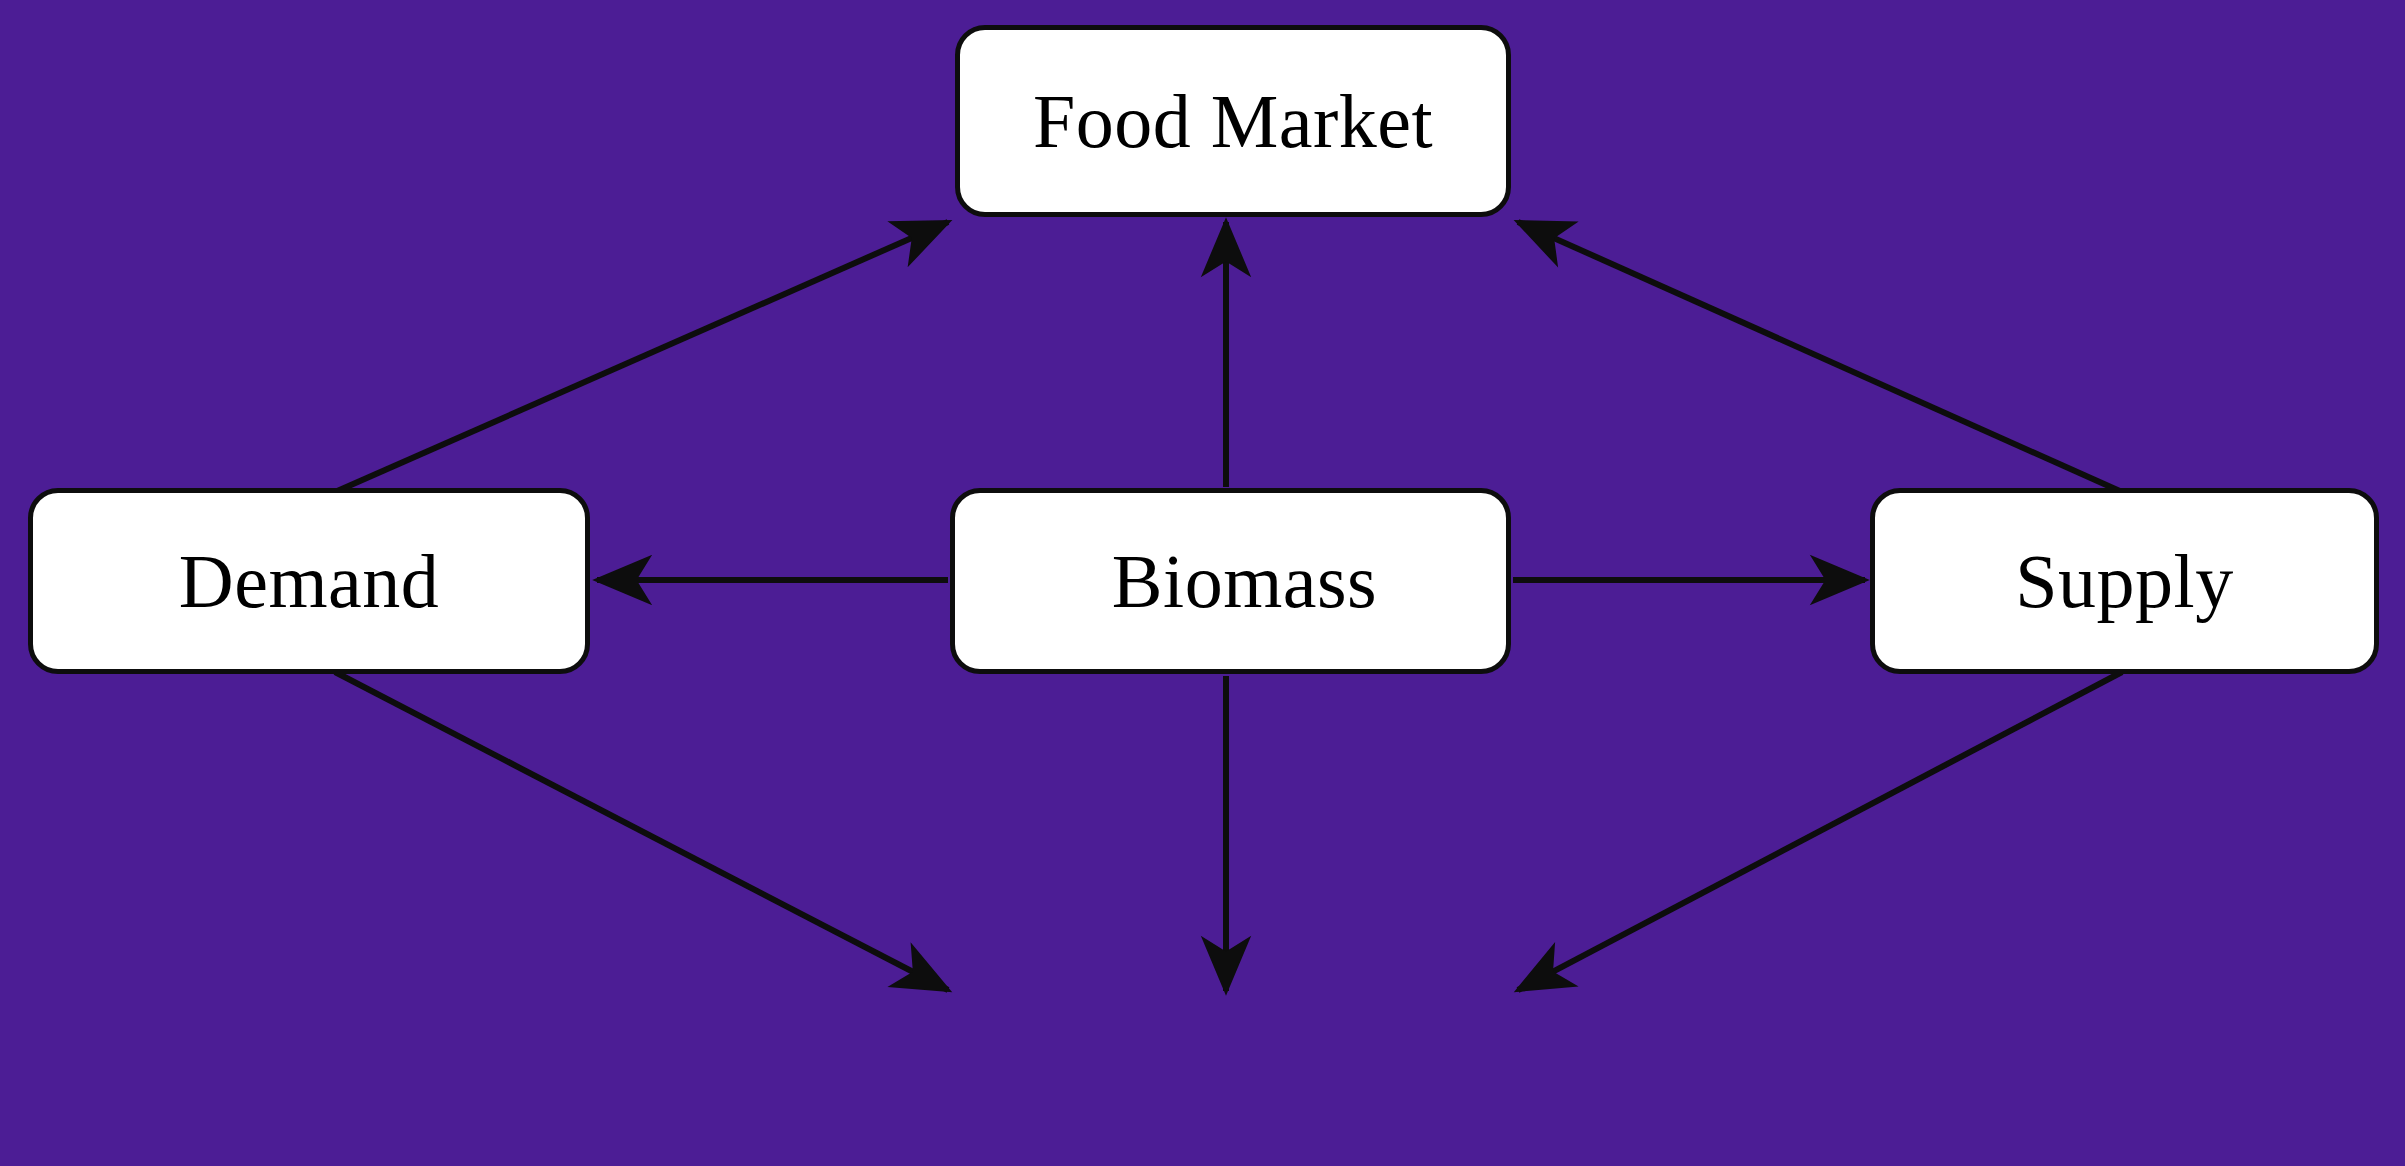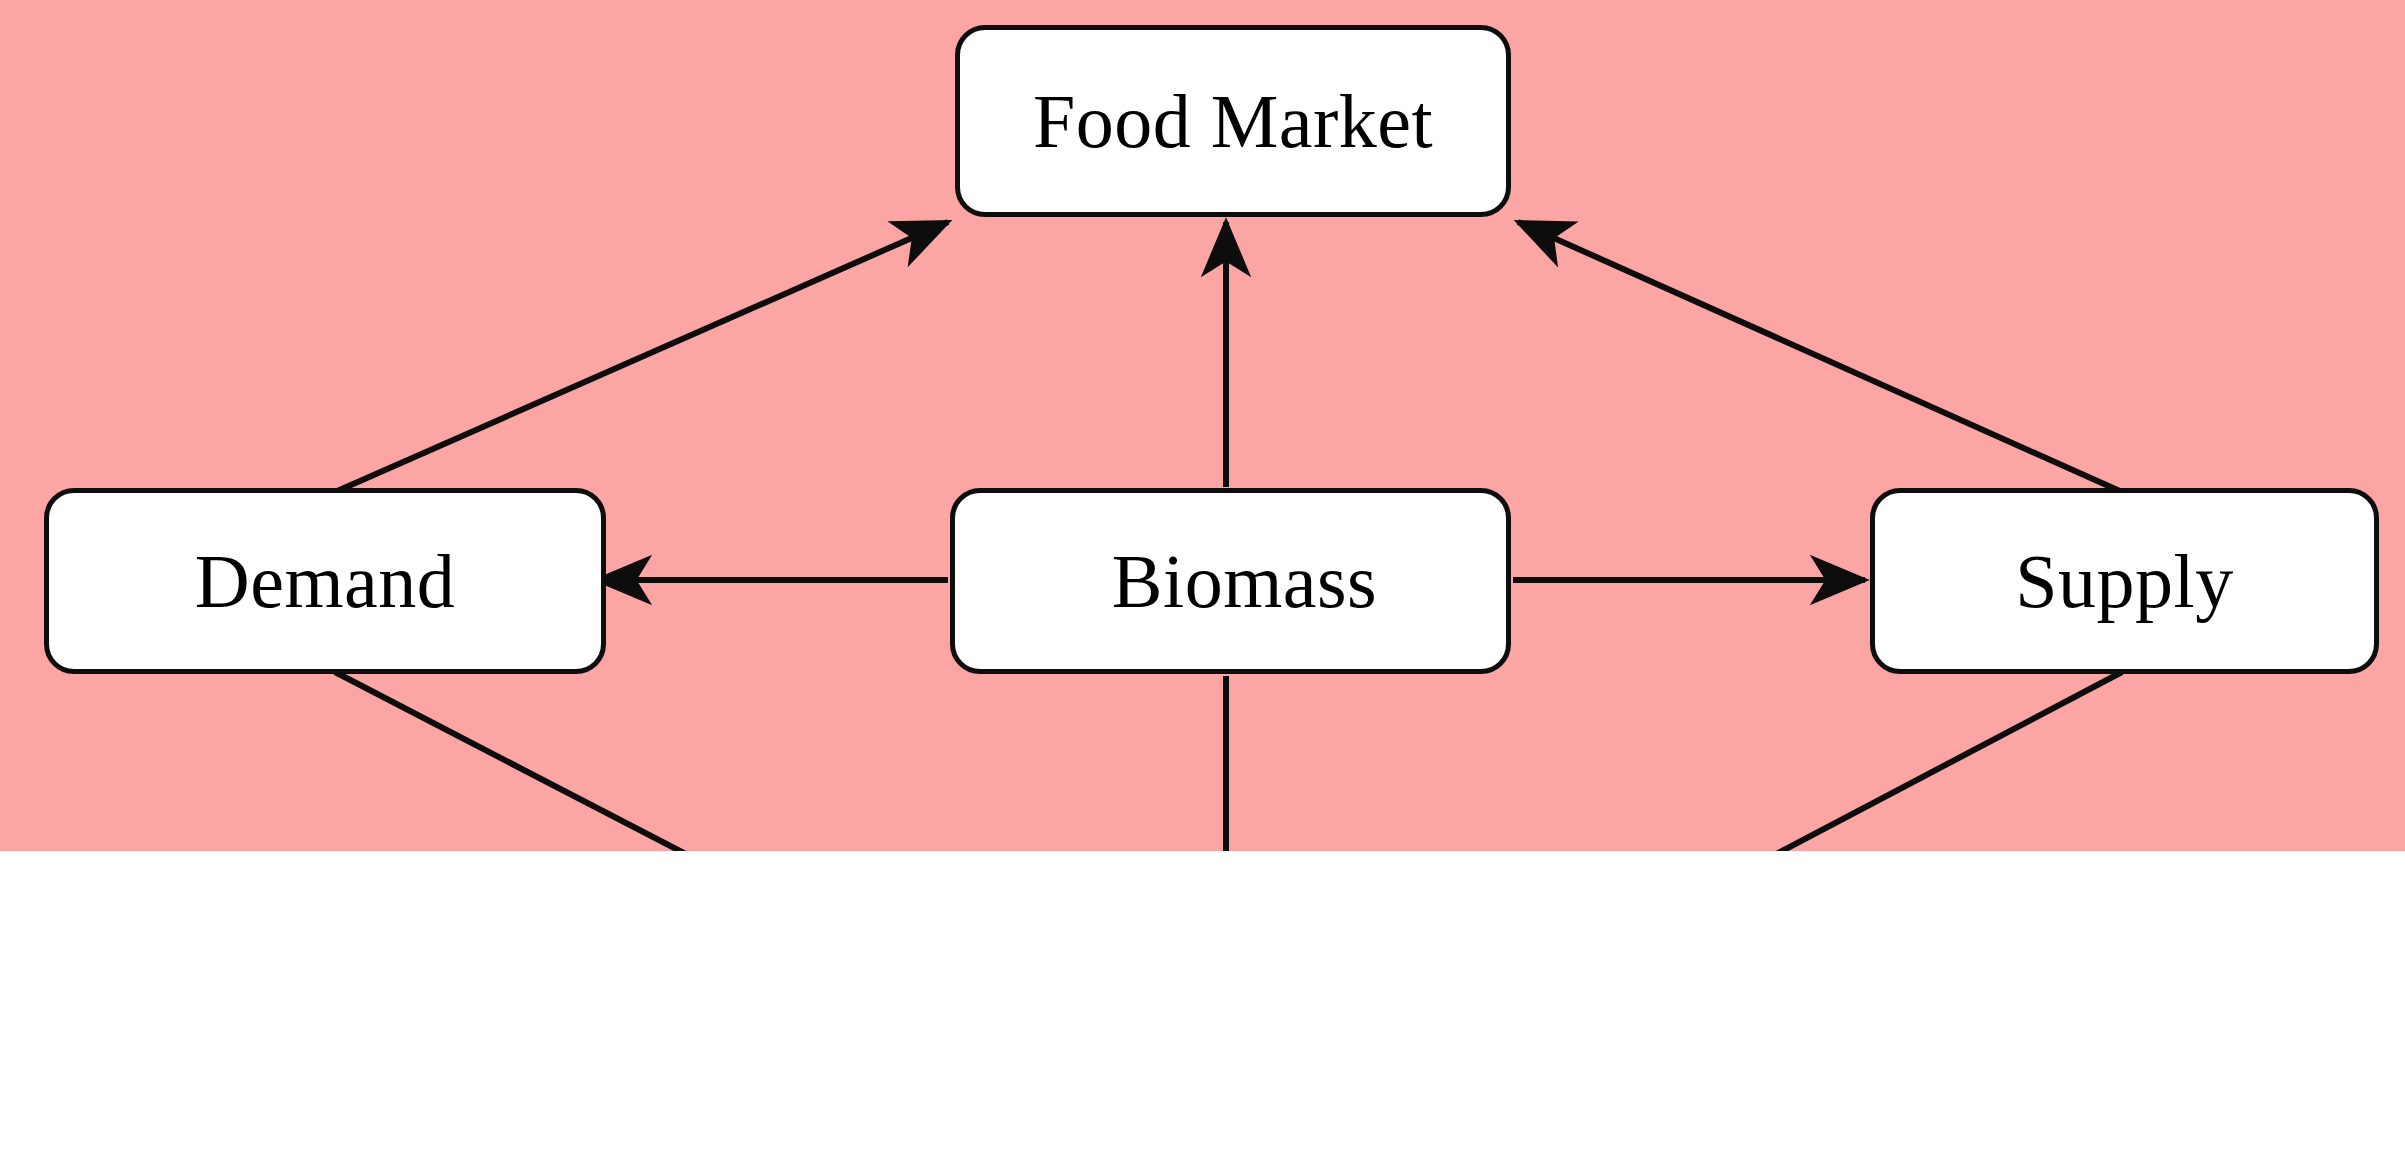--- a/index.html
+++ b/index.html
@@ -7,22 +7,22 @@
     margin: 0;
     padding: 0;
     background: #ffffff;
   }
   body {
     font-family: "Liberation Serif", "DejaVu Serif", serif;
   }
   #diagram-canvas {
     position: relative;
     width: 2405px;
-    height: 851px;
-    background: #fca5a5;
+    height: 1166px;
+    background: #4c1d95;
     overflow: hidden;
   }
   #edge-layer {
     position: absolute;
     left: 0;
     top: 0;
     width: 2405px;
     height: 1166px;
   }
   .node {
@@ -39,21 +39,21 @@
   .node-label {
     font-family: "Liberation Serif", "DejaVu Serif", serif;
     font-size: 76px;
     line-height: 1;
     color: #000000;
     white-space: nowrap;
     letter-spacing: 0.5px;
   }
   
   #node-food-market   { left: 955px;  top: 25px;   width: 556px; height: 192px; }
-  #node-demand        { left: 44px;   top: 488px;  width: 562px; height: 186px; justify-content: center; }
+  #node-demand        { left: 28px;   top: 488px;  width: 562px; height: 186px; justify-content: center; }
   #node-biomass       { left: 950px;  top: 488px;  width: 561px; height: 186px; padding-left: 28px; }
   #node-supply        { left: 1870px; top: 488px;  width: 509px; height: 186px; }
   #node-energy-market { left: 950px;  top: 996px;  width: 561px; height: 145px; }
 </style>
 </head>
 <body>
 
 <div id="diagram-canvas">
 
   <svg id="edge-layer" viewBox="0 0 2405 1166" width="2405" height="1166" xmlns="http://www.w3.org/2000/svg">

